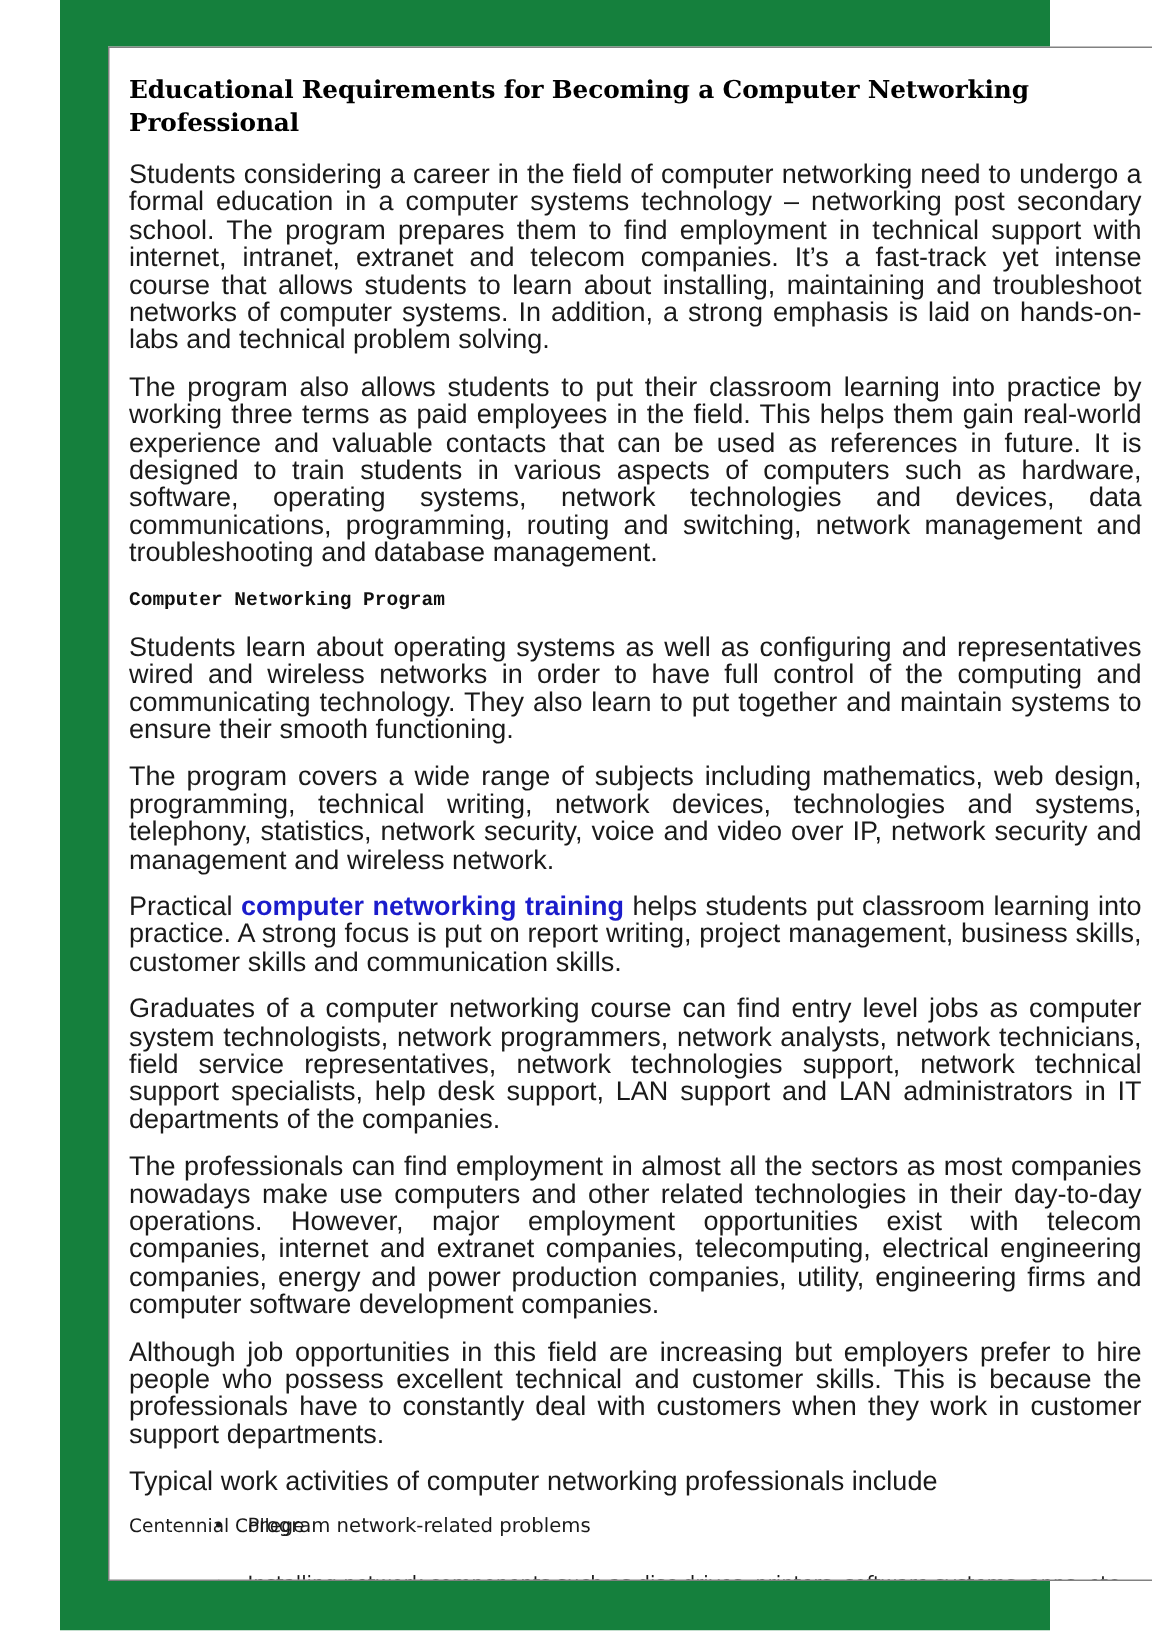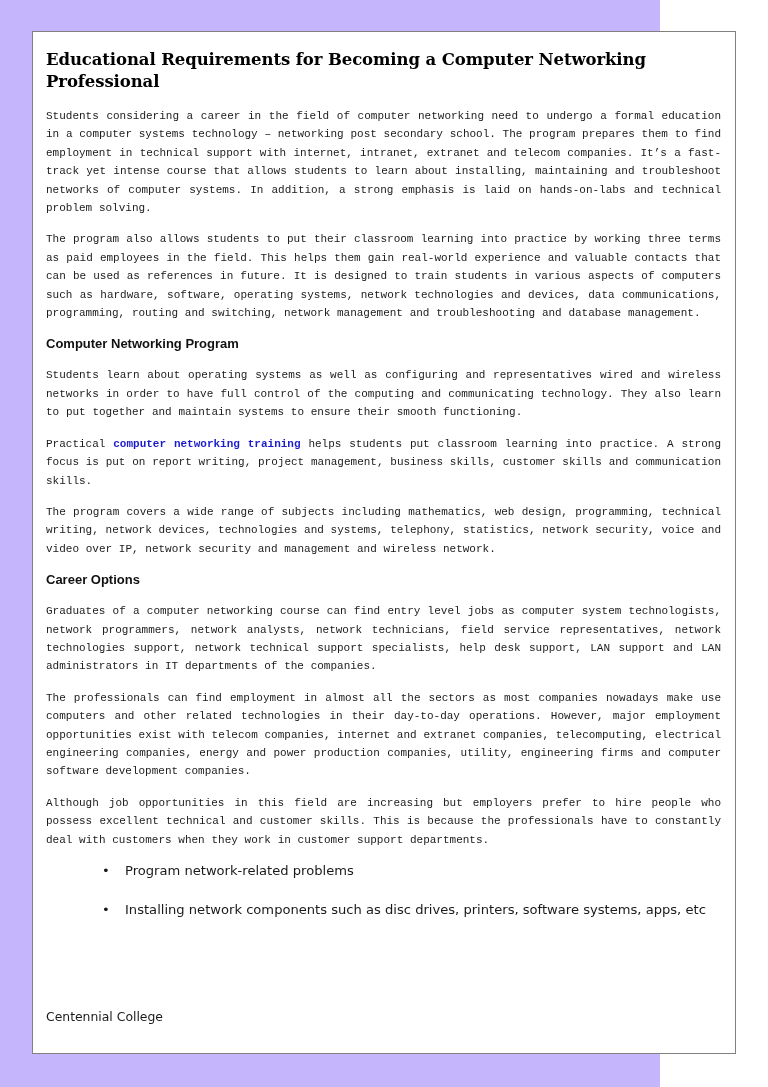--- a/index.html
+++ b/index.html
@@ -11,21 +11,22 @@
     width: 768px;
     height: 1087px;
     font-family: "DejaVu Sans", sans-serif;
     overflow: hidden;
   }
 
   .page-wrap {
     position: relative;
     width: 660px;
     height: 1087px;
-    background: #c4b5fd;
+    background: #15803d;
+    margin-left: 40px;
   }
 
   .page-sheet {
     position: absolute;
     left: 32px;
     top: 31px;
     width: 704px;
     height: 1023px;
     box-sizing: border-box;
     border: 1px solid #818181;
@@ -42,31 +43,31 @@
     font-family: "DejaVu Serif", serif;
     font-size: 16.5px;
     font-weight: bold;
     color: #000000;
     line-height: 22px;
     letter-spacing: -0.1px;
     margin: 3px 0 14px 0;
   }
 
   .section-heading {
-    font-family: Liberation Sans, sans-serif;
+    font-family: Liberation Mono, monospace;
     font-size: 13px;
     font-weight: bold;
     color: #111111;
     line-height: 18px;
     margin: 0 0 13px 0;
   }
 
   p.body-para {
-    font-family: Liberation Mono, monospace;
-    font-size: 11px;
+    font-family: Liberation Sans, sans-serif;
+    font-size: 18px;
     color: #1a1a1a;
     line-height: 18.4px;
     text-align: justify;
     text-justify: inter-word;
     margin: 0 0 13px 0;
     word-spacing: 0.1px;
   }
 
   p.body-para.tight {
     margin-bottom: 12px;
@@ -122,33 +123,33 @@
 
       <p class="body-para">Students considering a career in the field of computer networking need to undergo a formal education in a computer systems technology – networking post secondary school. The program prepares them to find employment in technical support with internet, intranet, extranet and telecom companies. It’s a fast-track yet intense course that allows students to learn about installing, maintaining and troubleshoot networks of computer systems. In addition, a strong emphasis is laid on hands-on-labs and technical problem solving.</p>
 
       <p class="body-para">The program also allows students to put their classroom learning into practice by working three terms as paid employees in the field. This helps them gain real-world experience and valuable contacts that can be used as references in future. It is designed to train students in various aspects of computers such as hardware, software, operating systems, network technologies and devices, data communications, programming, routing and switching, network management and troubleshooting and database management.</p>
 
       <h2 class="section-heading">Computer Networking Program</h2>
 
 
       <p class="body-para">Students learn about operating systems as well as configuring and representatives wired and wireless networks in order to have full control of the computing and communicating technology. They also learn to put together and maintain systems to ensure their smooth functioning.</p>
 
+      <p class="body-para">The program covers a wide range of subjects including mathematics, web design, programming, technical writing, network devices, technologies and systems, telephony, statistics, network security, voice and video over IP, network security and management and wireless network.</p>
+
       <p class="body-para"><span>Practical </span><span class="link-strong">computer networking training</span><span> helps students put classroom learning into practice. A strong focus is put on report writing, project management, business skills, customer skills and communication skills.</span></p>
 
-      <p class="body-para">The program covers a wide range of subjects including mathematics, web design, programming, technical writing, network devices, technologies and systems, telephony, statistics, network security, voice and video over IP, network security and management and wireless network.</p>
-
-      <h2 class="section-heading">Career Options</h2>
 
       <p class="body-para">Graduates of a computer networking course can find entry level jobs as computer system technologists, network programmers, network analysts, network technicians, field service representatives, network technologies support, network technical support specialists, help desk support, LAN support and LAN administrators in IT departments of the companies.</p>
 
       <p class="body-para">The professionals can find employment in almost all the sectors as most companies nowadays make use computers and other related technologies in their day-to-day operations. However, major employment opportunities exist with telecom companies, internet and extranet companies, telecomputing, electrical engineering companies, energy and power production companies, utility, engineering firms and computer software development companies.</p>
 
       <p class="body-para">Although job opportunities in this field are increasing but employers prefer to hire people who possess excellent technical and customer skills. This is because the professionals have to constantly deal with customers when they work in customer support departments.</p>
 
 
+      <p class="body-para tight">Typical work activities of computer networking professionals include</p>
 
       <ul class="activity-list">
         <li>
           <span class="bullet-dot">•</span>
           <span>Program network-related problems</span>
         </li>
         <li>
           <span class="bullet-dot">•</span>
           <span>Installing network components such as disc drives, printers, software systems, apps, etc</span>
         </li>

